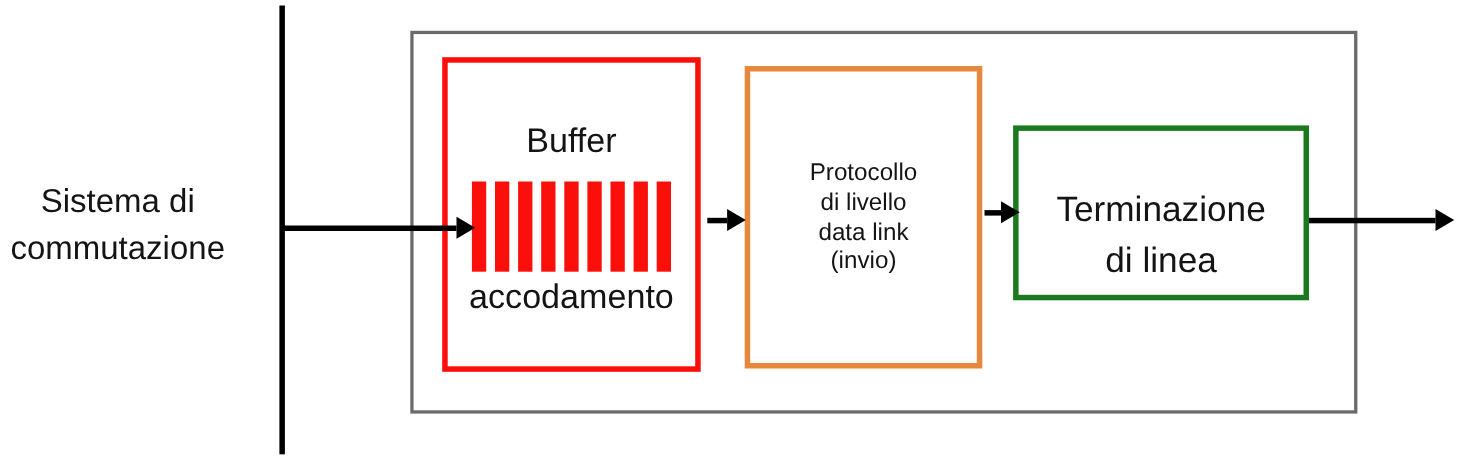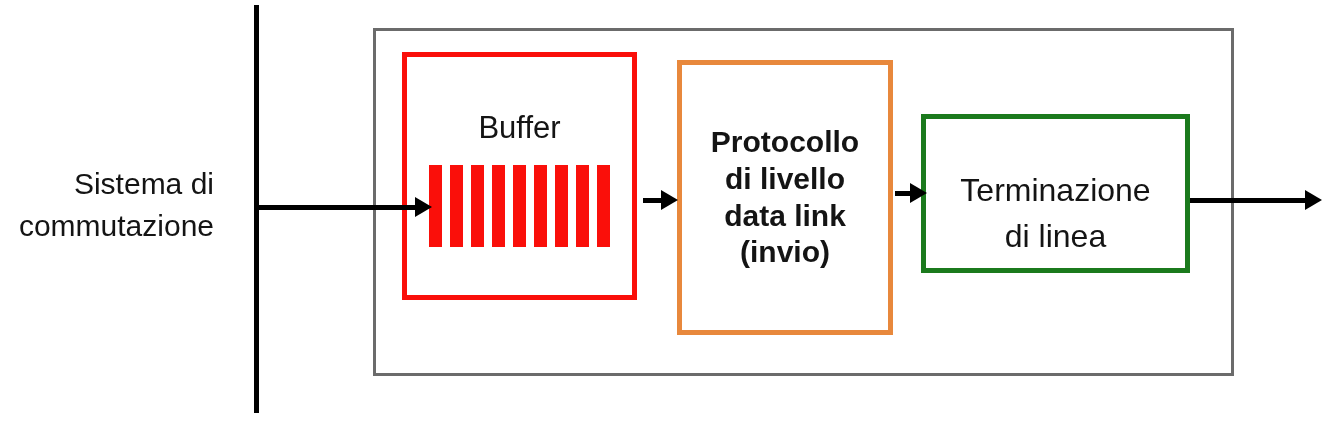--- a/index.html
+++ b/index.html
@@ -26,21 +26,21 @@
     height: 408px;
     background: var(--black, #000000);
   }
 
   
   .ext-label {
     position: absolute;
     left: 0px;
     top: 163px;
     width: 214px;
-    text-align: right;
+    text-align: center;
     font-size: 30px;
     line-height: 1.4;
     white-space: pre-line;
   }
 
   
   .outer-box {
     position: absolute;
     left: 373px;
     top: 28px;
@@ -57,21 +57,21 @@
     display: flex;
     flex-direction: column;
     align-items: center;
     justify-content: center;
     text-align: center;
   }
   .buffer-box {
     left: 26px;
     top: 21px;
     width: 235px;
-    height: 248px;
+    height: 286px;
     border: 5px solid var(--red, #fa0f0a);
     padding-top: 8px;
   }
   .protocol-box {
     left: 301px;
     top: 29px;
     width: 216px;
     height: 275px;
     border: 5px solid var(--orange, #e8883c);
   }
@@ -99,24 +99,23 @@
     width: 13px;
     height: 82px;
     background: var(--red, #fa0f0a);
   }
   .buffer-caption {
     font-size: 31px;
     line-height: 38px;
   }
 
   .protocol-label {
-    font-size: 30px;
+    font-size: 22px;
     line-height: 1.22;
     white-space: pre-line;
-    font-weight: bold;
   }
   .termination-label {
     font-size: 32px;
     line-height: 1.42;
     white-space: pre-line;
     margin-top: 40px;
   }
 
   
   .arrow {
@@ -161,20 +160,21 @@
           <div class="qbar"></div>
           <div class="qbar"></div>
           <div class="qbar"></div>
           <div class="qbar"></div>
           <div class="qbar"></div>
           <div class="qbar"></div>
           <div class="qbar"></div>
           <div class="qbar"></div>
           <div class="qbar"></div>
         </div>
+      <div class="buffer-caption">accodamento</div>
     </div>
 
     <div class="node protocol-box">
       <div class="protocol-label">Protocollo
 di livello
 data link
 (invio)</div>
     </div>
 
     <div class="node termination-box">

